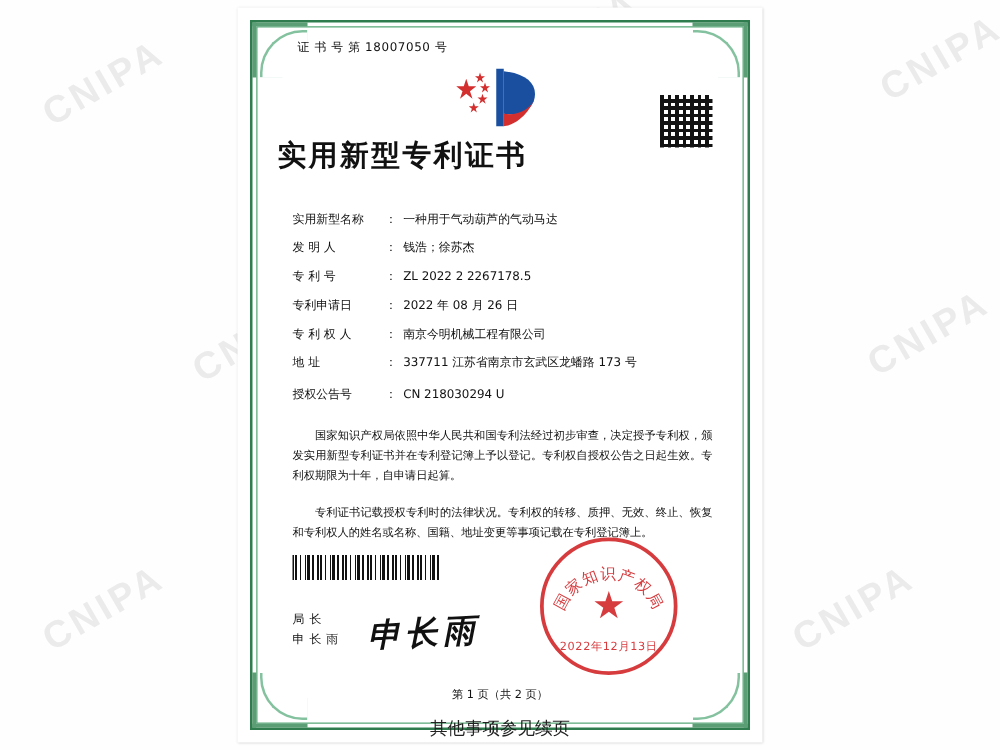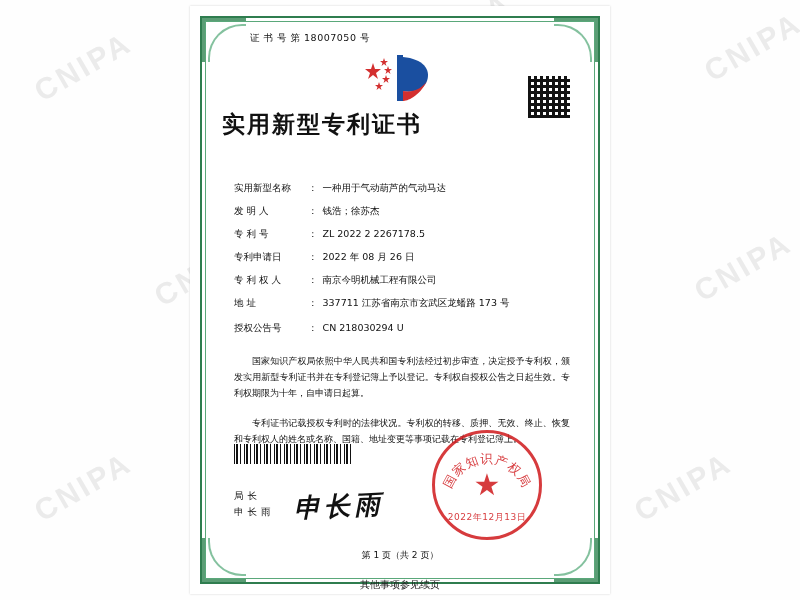--- a/index.html
+++ b/index.html
@@ -82,21 +82,21 @@
   .content {
     position: absolute;
     left: 32px; top: 26px; right: 32px; bottom: 26px;
     color: #1a1a1a;
     font-size: 9px;
     font-family: "DejaVu Sans", sans-serif;
   }
   .cert-no {
     font-size: 9.5px;
     letter-spacing: .5px;
-    margin-left: 28px;
+    margin-left: 16px;
     color: #111;
   }
   .qr {
     position: absolute;
     right: 8px;
     top: 44px;
     width: 42px;
     height: 42px;
     background:
       repeating-linear-gradient(90deg,#000 0 3px,#fff 3px 6px),
@@ -113,21 +113,21 @@
   .title {
     text-align: left;
     font-size: 23px;
     font-weight: bold;
     letter-spacing: 2px;
     color: #111;
     margin-top: 2px;
     font-family: Liberation Mono, monospace;
   }
   .fields {
-    margin-top: 36px;
+    margin-top: 24px;
     margin-left: 12px;
     font-size: 9.5px;
     line-height: 23px;
     color: #111;
   }
   .field-label {
     display: inline-block;
     width: 74px;
     letter-spacing: 0px;
   }
@@ -218,21 +218,21 @@
     bottom: 6px;
     text-align: center;
     font-size: 9px;
     color: #111;
   }
   .footer-note {
     position: absolute;
     left: 0; right: 0;
     bottom: 8px;
     text-align: center;
-    font-size: 10px;
+    font-size: 14px;
     color: #222;
   }
 </style>
 </head>
 <body>
 
 <div id="page">
 
   <div id="watermark-layer">
       <div class="wm" style="left: 30px; top: 50px;">CNIPA</div>

